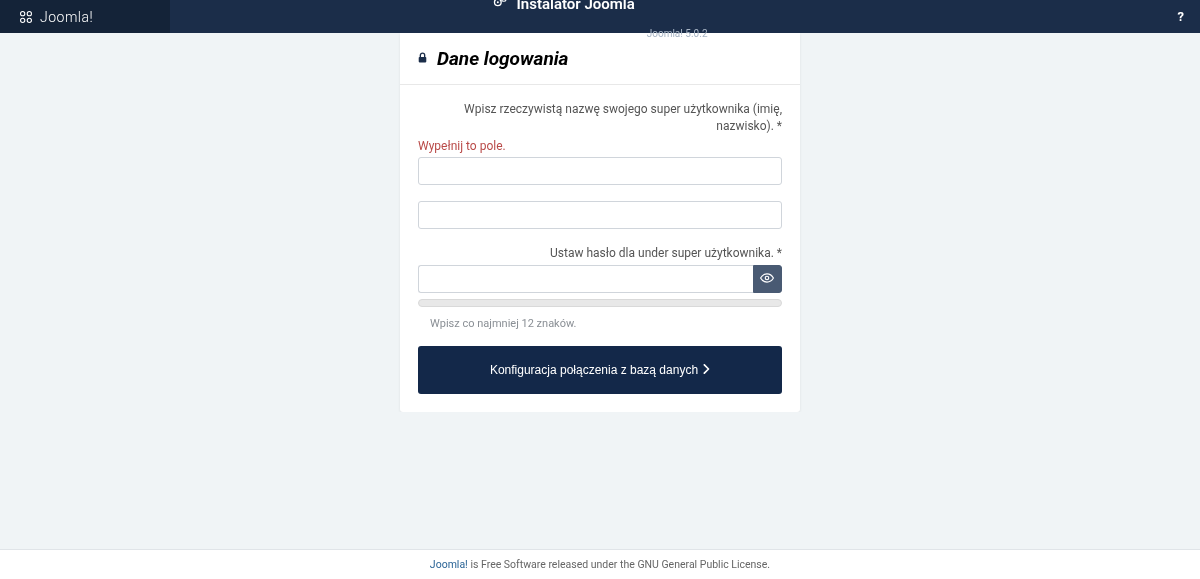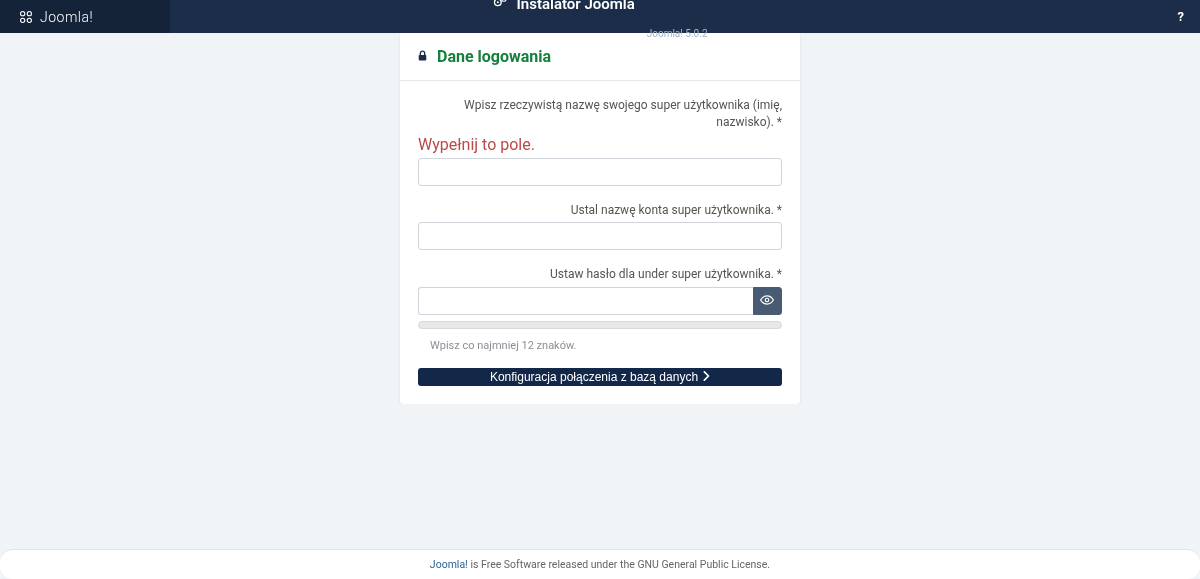--- a/index.html
+++ b/index.html
@@ -78,41 +78,42 @@
       box-shadow: 0 1px 3px rgba(0,0,0,0.08);
     }
     .card-header {
       display: flex;
       align-items: center;
       padding: 14px 16px;
       border-bottom: 1px solid #e8e8e8;
       gap: 8px;
     }
     .card-header-title {
-      font-size: 16px;
+      font-size: 19px;
       font-weight: 700;
-      color: #15803d;
+      color: #000000;
+      font-style: italic;
     }
     .card-body {
       padding: 16px 18px 18px;
     }
     .field-group {
       margin-bottom: 16px;
     }
     .field-label {
       display: block;
       font-size: 12px;
       color: #555;
       margin-bottom: 4px;
       line-height: 1.4;
       text-align: right;
     }
     .field-error {
       color: #b94a48;
-      font-size: 16px;
+      font-size: 12px;
       margin-top: 2px;
       margin-bottom: 4px;
       display: block;
     }
     .field-input {
       width: 100%;
       height: 28px;
       border: 1px solid #d0d5db;
       border-radius: 3px;
       padding: 4px 8px;
@@ -150,42 +151,41 @@
       color: #8a8f95;
       font-size: 11px;
       margin-top: 10px;
       margin-left: 12px;
     }
     .submit-button {
       width: 100%;
       background: #132849;
       color: #fff;
       border: none;
-      height: 18px;
+      height: 48px;
       border-radius: 3px;
       font-size: 12px;
       cursor: pointer;
       display: flex;
       align-items: center;
       justify-content: center;
       gap: 4px;
       margin-top: 4px;
     }
     .footer {
       position: fixed;
       bottom: 0;
       left: 0;
       right: 0;
       border-top: 1px solid #e0e4e8;
       background: #fff;
       text-align: center;
       padding: 8px 0;
       font-size: 10.5px;
       color: #666;
-      border-radius: 13px;
     }
     .footer-brand {
       color: #2a6496;
     }
     .hatched {
       background: repeating-linear-gradient(
         45deg,
         transparent,
         transparent 2px,
         rgba(0,0,0,0.02) 2px,
@@ -237,21 +237,20 @@
 
     <div class="card-body">
 
       <div class="field-group">
         <label class="field-label">Wpisz rzeczywistą nazwę swojego super użytkownika (imię, nazwisko). *</label>
         <span class="field-error">Wypełnij to pole.</span>
         <input type="text" class="field-input" value="" style="">
       </div>
 
       <div class="field-group">
-        <label class="field-label">Ustal nazwę konta super użytkownika. *</label>
         <input type="text" class="field-input" value="" style="">
       </div>
 
       <div class="field-group">
         <label class="field-label">Ustaw hasło dla under super użytkownika. *</label>
         <div class="password-row">
           <input type="password" class="field-input" value="" style="">
           <button class="password-toggle">
             <span>
               <svg width="14" height="14" viewBox="0 0 24 24" fill="none" stroke="#fff" stroke-width="2">

